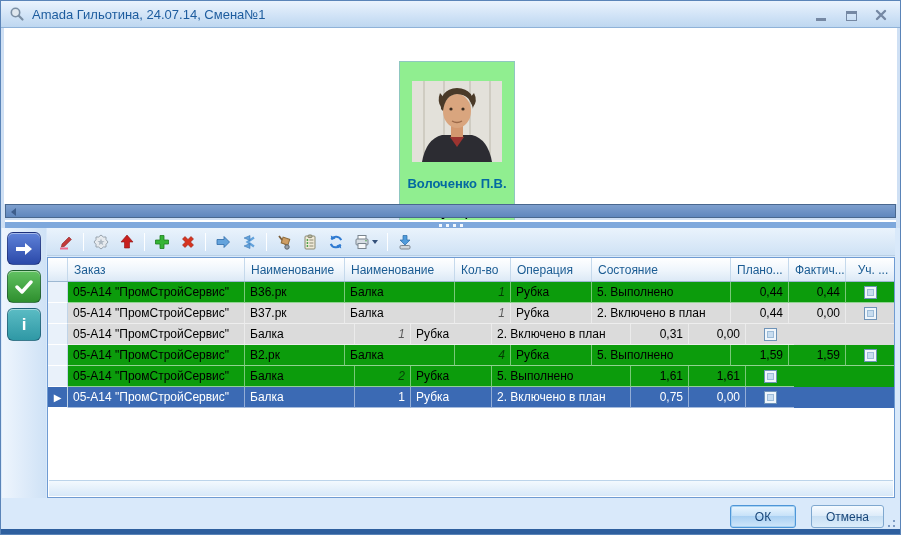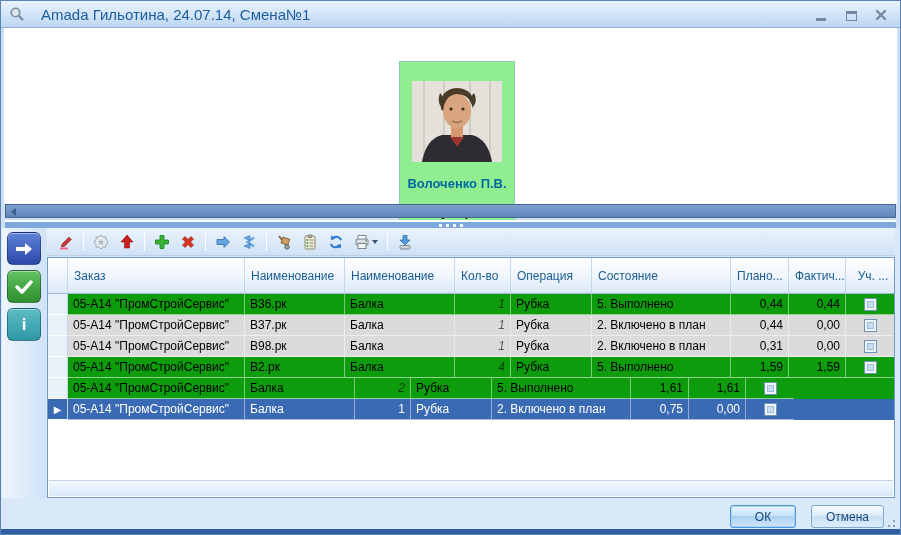--- a/index.html
+++ b/index.html
@@ -5,21 +5,21 @@
   * { margin:0; padding:0; box-sizing:border-box; }
   html,body { background:#e8e8e8; font-family:"Liberation Sans", "DejaVu Sans", sans-serif; }
   .window { position:relative; width:901px; height:535px; background:#cfe0f4;
             border:1px solid #5a84b8; overflow:hidden; }
 
   
   .titlebar { position:absolute; top:0; left:0; right:0; height:27px;
     background:linear-gradient(#eaf3fd,#cfe2f6 60%,#bed7f0);
     border-bottom:1px solid #8fb2d8; display:flex; align-items:center; }
   .title-ico { margin-left:8px; width:16px; height:16px; }
-  .title-text { margin-left:16px; font-size:15px; color:#1d5c9e; }
+  .title-text { margin-left:7px; font-size:13px; color:#1d5c9e; }
   .win-controls { position:absolute; right:12px; top:0; height:27px; display:flex; align-items:center; gap:16px; }
   .wc { width:14px; height:12px; display:flex; align-items:flex-end; justify-content:center; cursor:default; }
   .wc-min i { display:block; width:10px; height:3px; background:#7588a3; }
   .wc-max i { display:block; width:11px; height:10px; border:1px solid #7588a3; border-top:3px solid #7588a3; }
   .wc-close svg { display:block; }
 
   
   .toppanel { position:absolute; top:27px; left:3px; right:3px; height:176px; background:#fff; }
   .card { position:absolute; left:395px; top:33px; width:116px; height:164px;
     background:#90ee90; border:1px solid #8fc7c0; text-align:center; }
@@ -54,21 +54,21 @@
     background:linear-gradient(#eaf3fc,#cfe2f5); border-bottom:1px solid #b9d0e6;
     display:flex; align-items:center; padding-left:6px; }
   .tbtn { width:26px; height:24px; display:flex; align-items:center; justify-content:center; cursor:pointer; }
   .tsep { width:1px; height:18px; background:#a8c2da; border-right:1px solid #fdfeff; margin:0 4px; }
   .caret { width:0; height:0; border-left:3px solid transparent; border-right:3px solid transparent;
     border-top:4px solid #33507a; margin-left:2px; }
 
   
   .grid { position:absolute; left:46px; top:256px; right:5px; height:241px;
     background:#fff; border:1px solid #6f9bd2; }
-  .ghead { display:flex; height:36px; border-bottom:1px solid #9db8d2; }
+  .ghead { display:flex; height:24px; border-bottom:1px solid #9db8d2; }
   .hcell { background:linear-gradient(#ffffff,#eef5fc 55%,#dce9f6);
     border-right:1px solid #c5d9ec; color:#1b5c93; font-size:12px;
     display:flex; align-items:center; padding-left:6px; overflow:hidden; white-space:nowrap; cursor:pointer; }
   .grow { display:flex; height:21px; font-size:12px; color:#000; cursor:pointer; }
   .cell { padding:0 5px; display:flex; align-items:center; overflow:hidden; white-space:nowrap;
     border-right:1px solid rgba(255,255,255,.45); border-bottom:1px solid rgba(255,255,255,.55); }
   .done   { background:#0c9c0c; }
   .plan   { background:#dbdbdb; }
   .selected { background:#3b6ab4; color:#fff; }
   .num { justify-content:flex-end; }
@@ -317,21 +317,20 @@
           <div class="cell col-fact num">0,00</div>
           <div class="cell col-check">
             <span class="checkbox">
               <i></i>
             </span>
           </div>
         </div>
         <div class="grow plan">
           <div class="ind col-ind"></div>
           <div class="cell col-order">05-А14 "ПромСтройСервис"</div>
-          <div class="cell col-code">В98.рк</div>
           <div class="cell col-name">Балка</div>
           <div class="cell col-qty num qty">1</div>
           <div class="cell col-oper">Рубка</div>
           <div class="cell col-status">2. Включено в план</div>
           <div class="cell col-plan num">0,31</div>
           <div class="cell col-fact num">0,00</div>
           <div class="cell col-check">
             <span class="checkbox">
               <i></i>
             </span>

